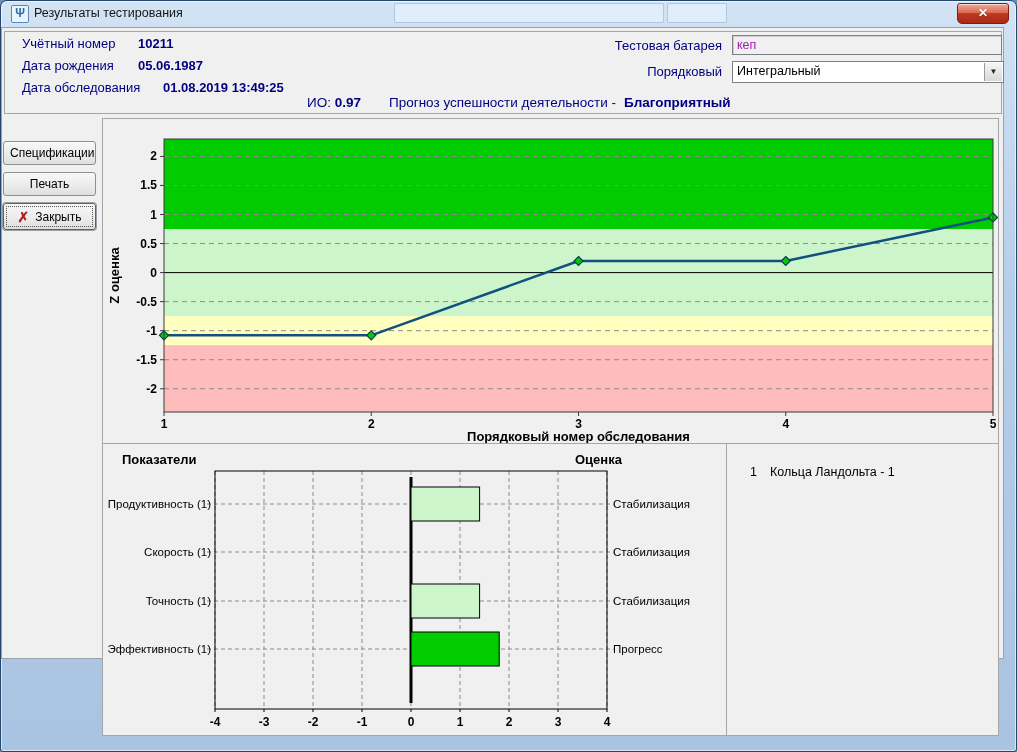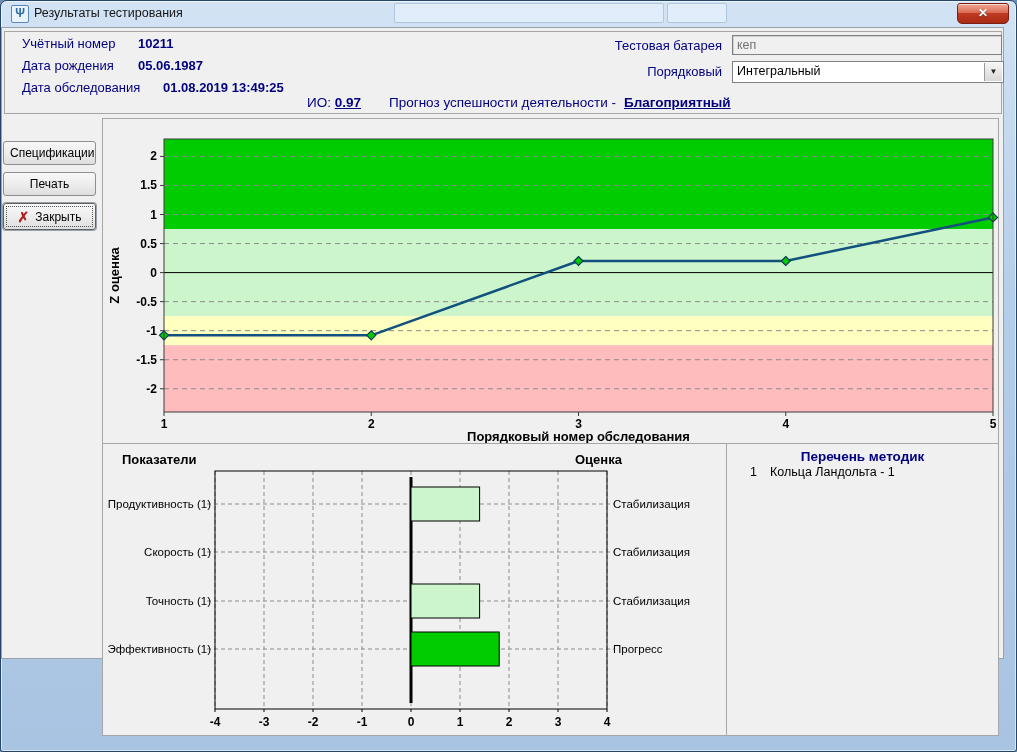--- a/index.html
+++ b/index.html
@@ -20,28 +20,28 @@
     color:#fff;font-weight:bold;font-size:12px;text-align:center;line-height:18px;cursor:pointer;
     text-shadow:0 1px 1px rgba(0,0,0,.45);}
   
   .client{position:absolute;left:0;top:26px;width:1003px;height:632px;background:#f0f0f0;
     border:1px solid #98a3ae;box-sizing:border-box;}
   .panel{position:absolute;border:1px solid #a6a6a6;background:#f0f0f0;box-sizing:border-box;}
   .lbl{position:absolute;font-size:13px;color:#000080;white-space:nowrap;}
   .val{position:absolute;font-size:13px;color:#000080;font-weight:bold;white-space:nowrap;}
   .rlbl{position:absolute;font-size:13px;color:#000080;text-align:right;width:160px;white-space:nowrap;}
   .tinput{position:absolute;background:#f0f0f0;border:1px solid #7e8184;box-shadow:inset 1px 1px 0 #cfcfcf;
-    font-size:12.5px;color:#737373;padding:2px 0 0 4px;box-sizing:border-box;font-family:"Liberation Sans",sans-serif;}
+    font-size:12.5px;color:#a21caf;padding:2px 0 0 4px;box-sizing:border-box;font-family:"Liberation Sans",sans-serif;}
   .combo{position:absolute;background:#fff;border:1px solid #7e8184;box-sizing:border-box;cursor:default;}
   .combo .cval{position:absolute;left:4px;top:2px;font-size:12.5px;color:#000;white-space:nowrap;}
   .combo .arrow{position:absolute;right:1px;top:1px;bottom:1px;width:17px;
     background:linear-gradient(#f5f5f5,#d8d8d8);border-left:1px solid #9a9a9a;
     font-size:8px;color:#222;text-align:center;line-height:18px;}
   .status{position:absolute;font-size:13.5px;color:#000080;white-space:nowrap;}
-  .status b{font-weight:bold;text-decoration:underline;}
+  .status b{font-weight:bold;}
   .sp28{display:inline-block;width:28px;}
   .sp8{display:inline-block;width:8px;}
   .btn{position:absolute;width:93px;height:24px;background:linear-gradient(#f8f8f8,#ececec 55%,#dedede);
     border:1px solid #8e8f8f;border-radius:3px;font-size:12px;color:#000;cursor:pointer;
     font-family:"Liberation Sans",sans-serif;margin-top:13px;}
   .btn.default{height:27px;border:1px solid #5f6163;box-shadow:0 0 0 1px #9aa0a8;
     outline:1px dotted #555;outline-offset:-4px;}
   .xicon{color:#b01f1f;font-weight:bold;font-size:14px;margin-right:6px;vertical-align:-1px;}
   .hdr{position:absolute;font-size:13px;color:#000;text-align:left;white-space:nowrap;font-weight:bold;}
   .mtitle{position:absolute;left:0;right:0;top:5px;text-align:center;font-size:13.5px;font-weight:bold;color:#000080;}
@@ -196,20 +196,19 @@
               <text x="108" y="209" fill="#000" font-family="&quot;Liberation Sans&quot;,sans-serif" text-anchor="end" font-size="11.5">Эффективность (1)</text>
               <text x="510" y="64" fill="#000" font-family="&quot;Liberation Sans&quot;,sans-serif" text-anchor="start" font-size="11.5">Стабилизация</text>
               <text x="510" y="112" fill="#000" font-family="&quot;Liberation Sans&quot;,sans-serif" text-anchor="start" font-size="11.5">Стабилизация</text>
               <text x="510" y="161" fill="#000" font-family="&quot;Liberation Sans&quot;,sans-serif" text-anchor="start" font-size="11.5">Стабилизация</text>
               <text x="510" y="209" fill="#000" font-family="&quot;Liberation Sans&quot;,sans-serif" text-anchor="start" font-size="11.5">Прогресс</text>
             </svg>
           </div>
       </div>
 
       <div class="panel" style="left:724px;top:415px;width:273px;height:293px">
-        <div class="mtitle">Перечень методик</div>
         <div class="mnum">1</div>
         <div class="mname">Кольца Ландольта - 1</div>
       </div>
 
     </div>
   </div>
 </div>
 
 </body></html>

